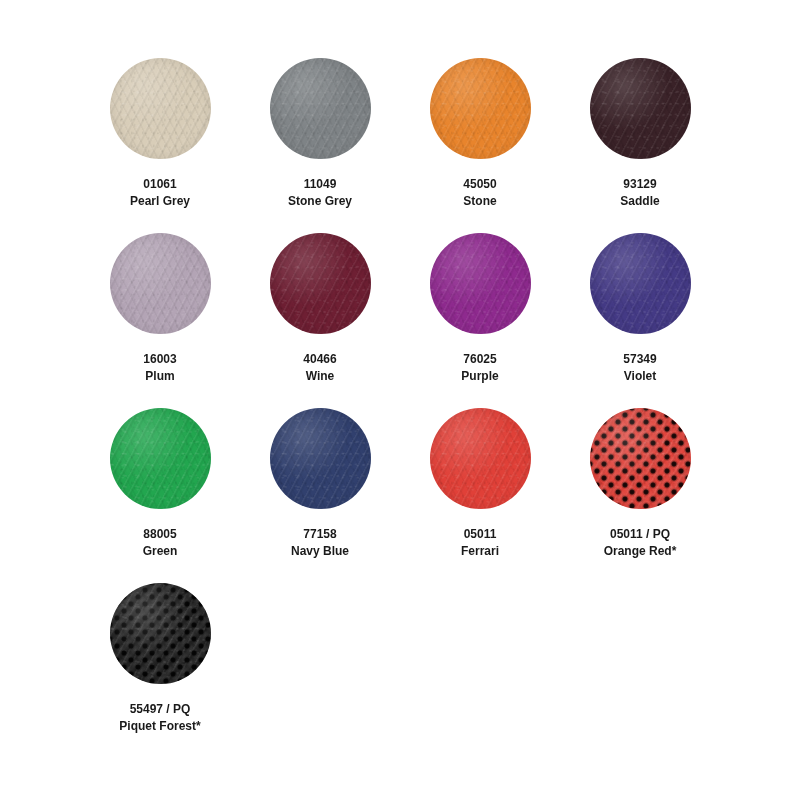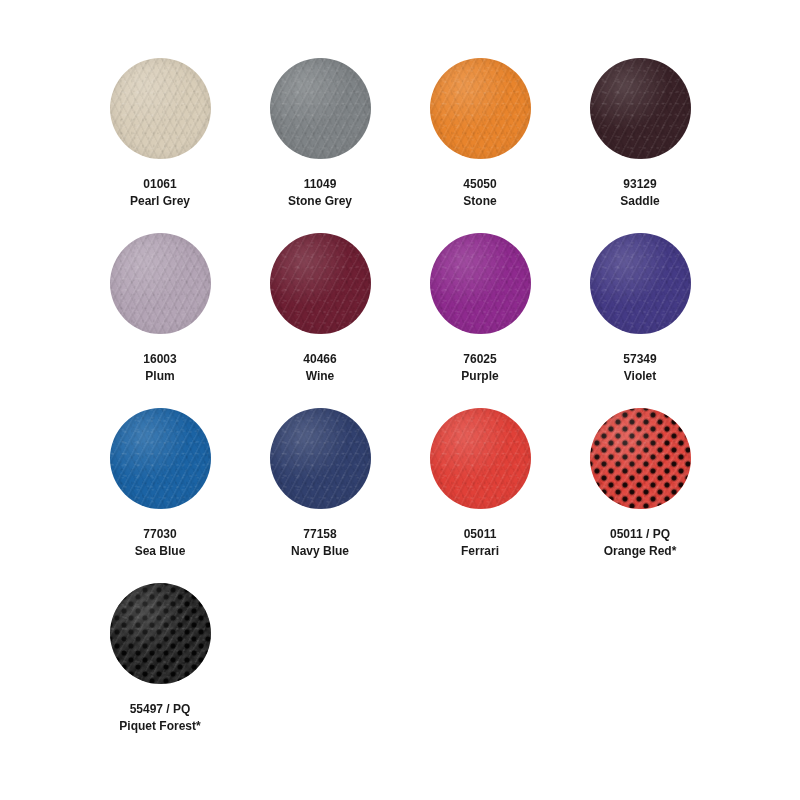--- a/index.html
+++ b/index.html
@@ -188,27 +188,27 @@
     <div class="swatch-cell">
       <div class="swatch-disc" style="background-color: rgb(68, 58, 133);">
         <div class="grain"></div>
         <div class="streaks"></div>
         <div class="shade"></div>
       </div>
       <div class="swatch-code">57349</div>
       <div class="swatch-name">Violet</div>
     </div>
     <div class="swatch-cell">
-      <div class="swatch-disc" style="background-color: rgb(27, 99, 164);">
-        <div class="grain"></div>
-        <div class="streaks"></div>
-        <div class="shade"></div>
-      </div>
-      <div class="swatch-code">77030</div>
-      <div class="swatch-name">Sea Blue</div>
+      <div class="swatch-disc" style="background-color: rgb(34, 166, 79);">
+        <div class="grain"></div>
+        <div class="streaks"></div>
+        <div class="shade"></div>
+      </div>
+      <div class="swatch-code">88005</div>
+      <div class="swatch-name">Green</div>
     </div>
     <div class="swatch-cell">
       <div class="swatch-disc" style="background-color: rgb(49, 64, 110);">
         <div class="grain"></div>
         <div class="streaks"></div>
         <div class="shade"></div>
       </div>
       <div class="swatch-code">77158</div>
       <div class="swatch-name">Navy Blue</div>
     </div>

